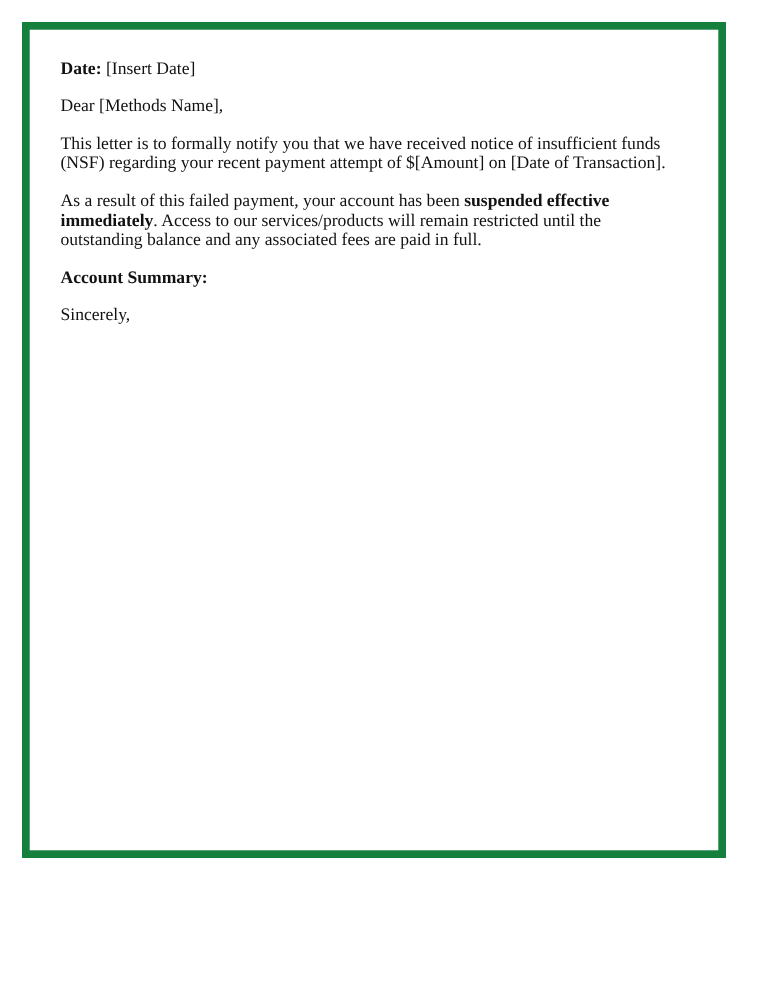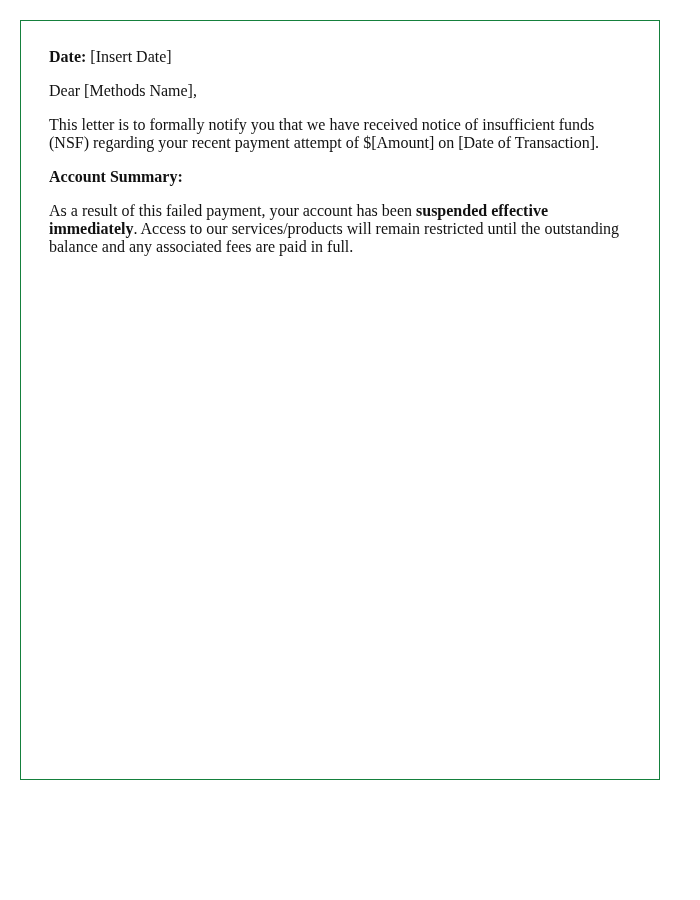--- a/index.html
+++ b/index.html
@@ -1,21 +1,21 @@
 <!DOCTYPE html>
 <html><head>
   <meta charset="utf-8">
   <style>
     html, body { margin: 0; padding: 0; background: #ffffff; }
     body { width: 700px; height: 900px; position: relative; overflow: hidden; }
     .letter {
       position: absolute;
       left: 20px; top: 20px;
       width: 640px; height: 760px;
-      border: 1px solid #15803d;
+      border: 7px solid #15803d;
       box-sizing: border-box;
       padding: 27px 28px 20px 28px;
       font-family: "Liberation Serif", serif;
       font-size: 16px;
       line-height: 18px;
       color: #111111;
     }
     .letter p { margin: 0 0 16px 0; }
     .letter b { font-weight: bold; }
     ul.summary { margin: 0 0 16px 0; padding-left: 40px; list-style: disc; }
@@ -30,24 +30,25 @@
     <b>Date:</b>
     <span>[Insert Date]</span>
   </p>
 
 
   <p>Dear [Methods Name],</p>
 
   <p>This letter is to formally notify you that we have received notice of insufficient funds (NSF) regarding your recent payment attempt of $[Amount] on [Date of Transaction].</p>
 
   <p>
-    <b>Account Summary:</b>
+    <span>As a result of this failed payment, your account has been </span><b>suspended effective immediately</b><span>. Access to our services/products will remain restricted until the outstanding balance and any associated fees are paid in full.</span>
   </p>
 
   <p>
-    <span>As a result of this failed payment, your account has been </span><b>suspended effective immediately</b><span>. Access to our services/products will remain restricted until the outstanding balance and any associated fees are paid in full.</span>
+    <b>Account Summary:</b>
   </p>
 
 
 
 
+  <p>Sincerely,</p>
 
 </div>
 
 </body></html>

